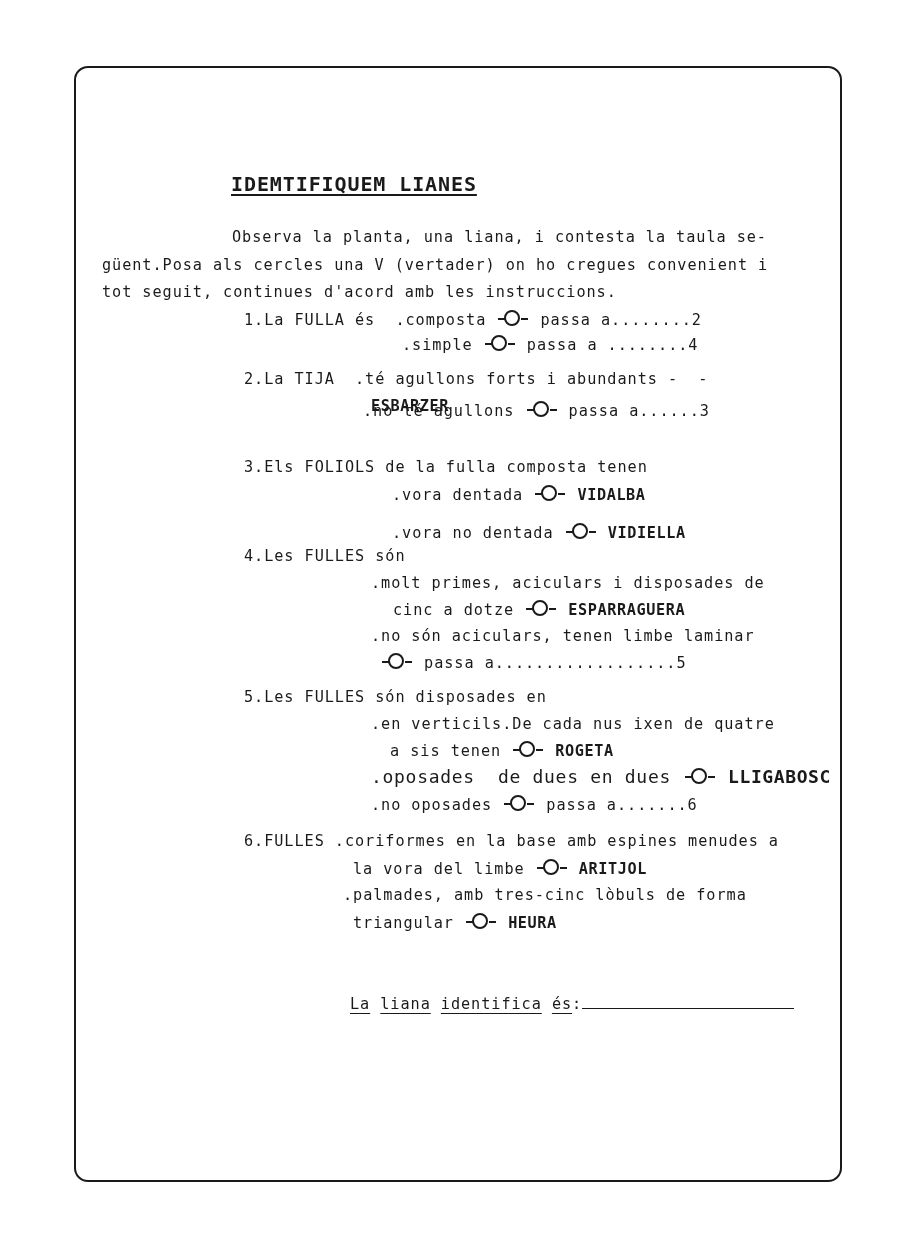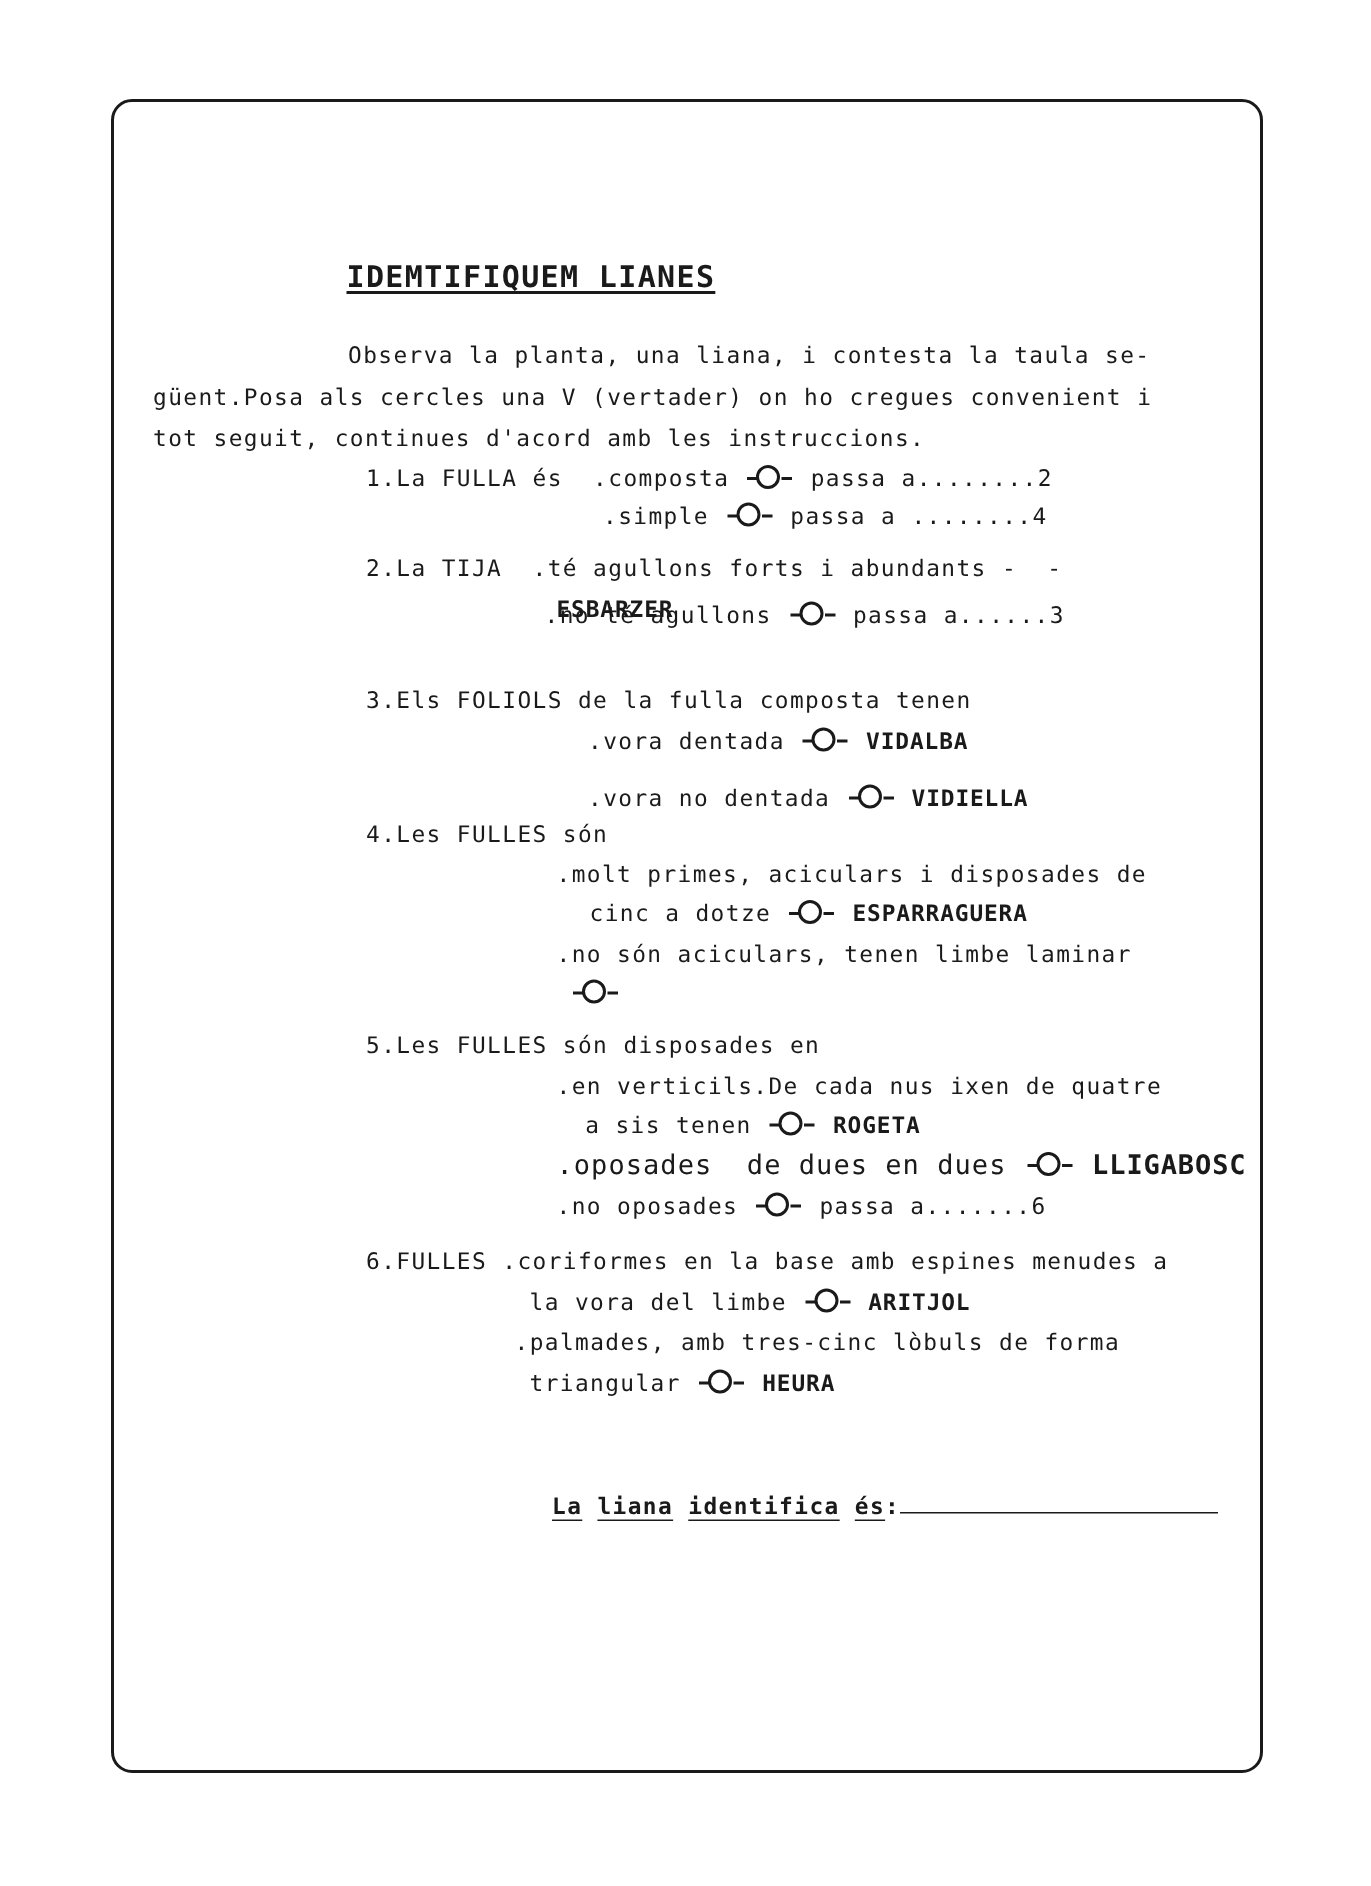--- a/index.html
+++ b/index.html
@@ -39,26 +39,26 @@
 <div class="line" style="left:363px;top:400px;"><span>.no té agullons</span> <span class="circ"><span class="dl"></span><span class="ring"></span><span class="dr"></span></span> <span>passa a......3</span></div>
 
 <div class="line" style="left:244px;top:457px;">3.Els FOLIOLS de la fulla composta tenen</div>
 <div class="line" style="left:392px;top:484px;"><span>.vora dentada</span> <span class="circ"><span class="dl"></span><span class="ring"></span><span class="dr"></span></span> <span class="b">VIDALBA</span></div>
 <div class="line" style="left:392px;top:522px;"><span>.vora no dentada</span> <span class="circ"><span class="dl"></span><span class="ring"></span><span class="dr"></span></span> <span class="b">VIDIELLA</span></div>
 
 <div class="line" style="left:244px;top:546px;">4.Les FULLES són</div>
 <div class="line" style="left:371px;top:573px;">.molt primes, aciculars i disposades de</div>
 <div class="line" style="left:393px;top:599px;"><span>cinc a dotze</span> <span class="circ"><span class="dl"></span><span class="ring"></span><span class="dr"></span></span> <span class="b">ESPARRAGUERA</span></div>
 <div class="line" style="left:371px;top:626px;">.no són aciculars, tenen limbe laminar</div>
-<div class="line" style="left:380px;top:652px;"><span class="circ"><span class="dl"></span><span class="ring"></span><span class="dr"></span></span> </div>
+<div class="line" style="left:380px;top:652px;"><span class="circ"><span class="dl"></span><span class="ring"></span><span class="dr"></span></span> <span>passa a..................5</span></div>
 
 <div class="line" style="left:244px;top:687px;">5.Les FULLES són disposades en</div>
 <div class="line" style="left:371px;top:714px;">.en verticils.De cada nus ixen de quatre</div>
 <div class="line" style="left:380px;top:740px;"> <span>a sis tenen</span> <span class="circ"><span class="dl"></span><span class="ring"></span><span class="dr"></span></span> <span class="b">ROGETA</span></div>
 <div class="line" style="left:371px;top:767px;font-size:18px;letter-spacing:0.7px;"><span>.oposades  de dues en dues</span> <span class="circ"><span class="dl"></span><span class="ring"></span><span class="dr"></span></span> <span class="b">LLIGABOSC</span></div>
 <div class="line" style="left:371px;top:794px;"><span>.no oposades</span> <span class="circ"><span class="dl"></span><span class="ring"></span><span class="dr"></span></span> <span>passa a.......6</span></div>
 
 <div class="line" style="left:244px;top:831px;"><span>6.FULLES</span> <span>.coriformes en la base amb espines menudes a</span></div>
 <div class="line" style="left:353px;top:858px;text-align:center;"><span>la vora del limbe</span> <span class="circ"><span class="dl"></span><span class="ring"></span><span class="dr"></span></span> <span class="b">ARITJOL</span></div>
 <div class="line" style="left:343px;top:885px;">.palmades, amb tres-cinc lòbuls de forma</div>
 <div class="line" style="left:353px;top:912px;"><span>triangular</span> <span class="circ"><span class="dl"></span><span class="ring"></span><span class="dr"></span></span> <span class="b">HEURA</span></div>
 
-<div class="line" style="left:368px;top:994px;font-weight:bold;"><span class="u">La</span> <span class="u">liana</span> <span class="u">identifica</span> <span class="u">és</span><span>:</span><span class="blank"></span></div>
+<div class="line" style="left:350px;top:994px;"><span class="u">La</span> <span class="u">liana</span> <span class="u">identifica</span> <span class="u">és</span><span>:</span><span class="blank"></span></div>
 
 </body></html>

